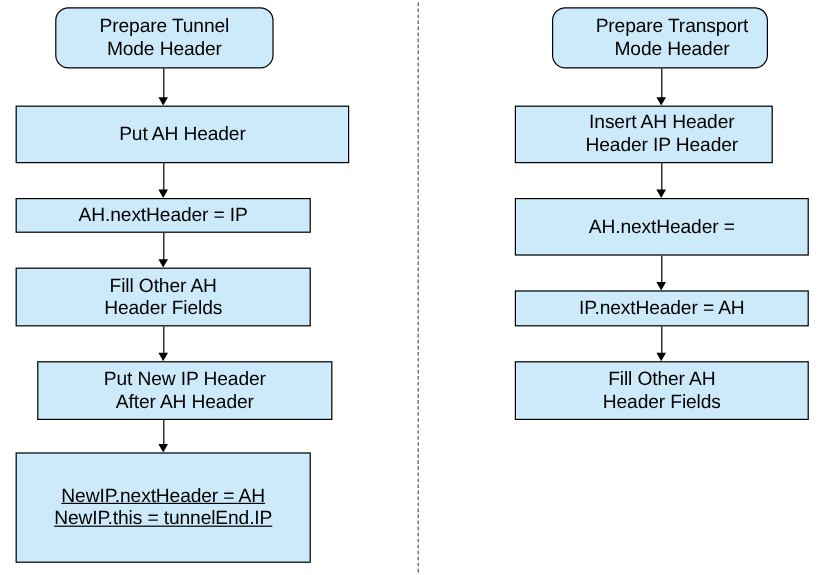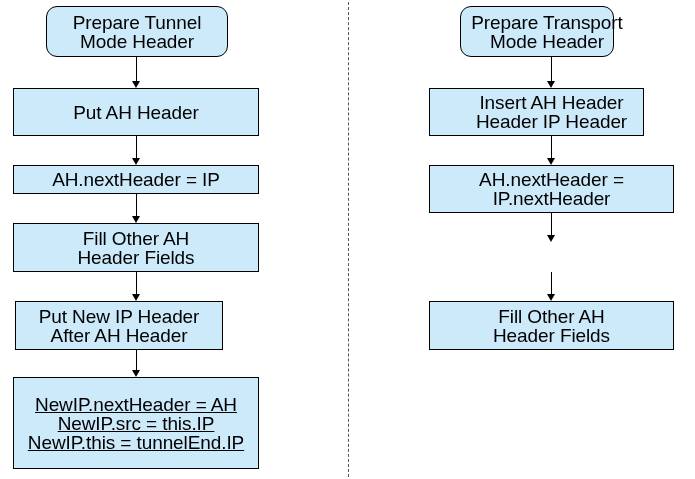--- a/index.html
+++ b/index.html
@@ -21,21 +21,21 @@
     position: absolute;
     box-sizing: border-box;
     background: #cdeafb;
     border: 1.4px solid #000000;
     color: #000000;
     display: flex;
     flex-direction: column;
     align-items: center;
     justify-content: center;
     text-align: center;
-    font-size: 19px;
+    font-size: 16px;
     line-height: 19px;
     letter-spacing: -0.1px;
     white-space: nowrap;
   }
   .node.rounded {
     border-radius: 11px;
   }
   .node .ln {
     display: block;
   }
@@ -68,21 +68,21 @@
 <div id="canvas">
 
   <div class="node rounded" style="left:46px; top:6px; width:182px; height:51px;">
     <span class="ln">Prepare Tunnel</span>
     <span class="ln">Mode Header</span>
   </div>
 
   <div class="conn" style="left:136px; top:57px; height:26px;"></div>
   <div class="arrowhead" style="left:132px; top:81px;"></div>
 
-  <div class="node" style="left:13px; top:88px; width:246px; height:48px;">
+  <div class="node" style="left:13px; top:88px; width:278px; height:48px;">
     <span class="ln">Put AH Header</span>
   </div>
 
   <div class="conn" style="left:136px; top:136px; height:24px;"></div>
   <div class="arrowhead" style="left:132px; top:158px;"></div>
 
   <div class="node" style="left:13px; top:165px; width:246px; height:29px;justify-content:center;">
     <span class="ln">AH.nextHeader = IP</span>
   </div>
 
@@ -90,60 +90,61 @@
   <div class="arrowhead" style="left:132px; top:216px;"></div>
 
   <div class="node" style="left:13px; top:223px; width:246px; height:49px;">
     <span class="ln">Fill Other AH</span>
     <span class="ln">Header Fields</span>
   </div>
 
   <div class="conn" style="left:136px; top:272px; height:24px;"></div>
   <div class="arrowhead" style="left:132px; top:294px;"></div>
 
-  <div class="node" style="left:15px; top:301px; width:208px; height:49px;">
+  <div class="node" style="left:31px; top:301px; width:246px; height:49px;">
     <span class="ln">Put New IP Header</span>
     <span class="ln">After AH Header</span>
   </div>
 
   <div class="conn" style="left:136px; top:350px; height:22px;"></div>
   <div class="arrowhead" style="left:132px; top:370px;"></div>
 
   <div class="node" style="left:13px; top:377px; width:246px; height:92px;text-decoration:underline;">
     <span class="ln">NewIP.nextHeader = AH</span>
-    <span class="ln">NewIP.src = this.IP</span>
     <span class="ln">NewIP.this = tunnelEnd.IP</span>
   </div>
 
   <div class="divider" style="left:348px; top:2px; height:475px;"></div>
 
-  <div class="node rounded" style="left:460px; top:6px; width:154px; height:51px;padding-left:20px;">
+  <div class="node rounded" style="left:460px; top:6px; width:180px; height:51px;padding-left:20px;">
     <span class="ln">Prepare Transport</span>
     <span class="ln">Mode Header</span>
   </div>
 
   <div class="conn" style="left:551px; top:57px; height:26px;"></div>
   <div class="arrowhead" style="left:547px; top:81px;"></div>
 
   <div class="node" style="left:429px; top:88px; width:215px; height:48px;padding-left:30px;">
     <span class="ln">Insert AH Header</span>
     <span class="ln">Header IP Header</span>
   </div>
 
   <div class="conn" style="left:551px; top:136px; height:24px;"></div>
   <div class="arrowhead" style="left:547px; top:158px;"></div>
 
   <div class="node" style="left:429px; top:165px; width:245px; height:48px;">
     <span class="ln">AH.nextHeader =</span>
-    <span class="ln">IP.nextHeader</span>
   </div>
 
   <div class="conn" style="left:551px; top:213px; height:24px;"></div>
   <div class="arrowhead" style="left:547px; top:235px;"></div>
 
+  <div class="node" style="left:429px; top:242px; width:245px; height:30px;">
+    <span class="ln">IP.nextHeader = AH</span>
+  </div>
 
   <div class="conn" style="left:551px; top:272px; height:24px;"></div>
   <div class="arrowhead" style="left:547px; top:294px;"></div>
 
   <div class="node" style="left:429px; top:301px; width:245px; height:49px;">
     <span class="ln">Fill Other AH</span>
     <span class="ln">Header Fields</span>
   </div>
 
 </div>

